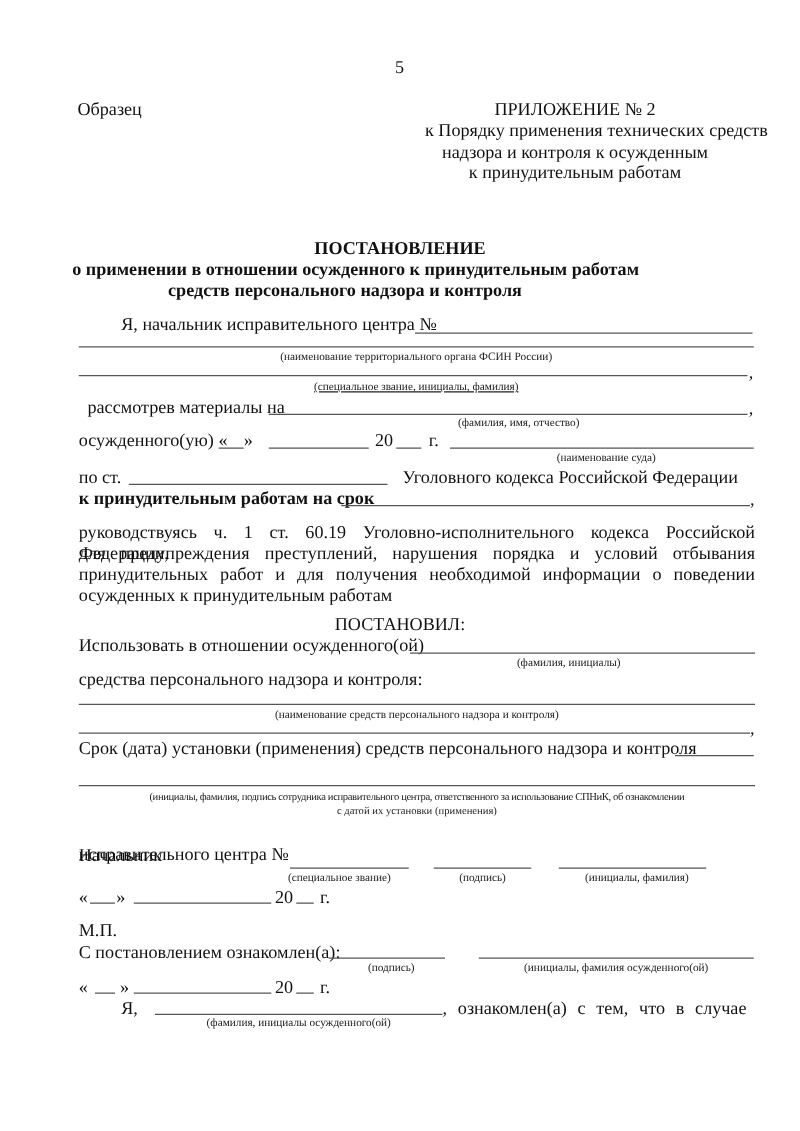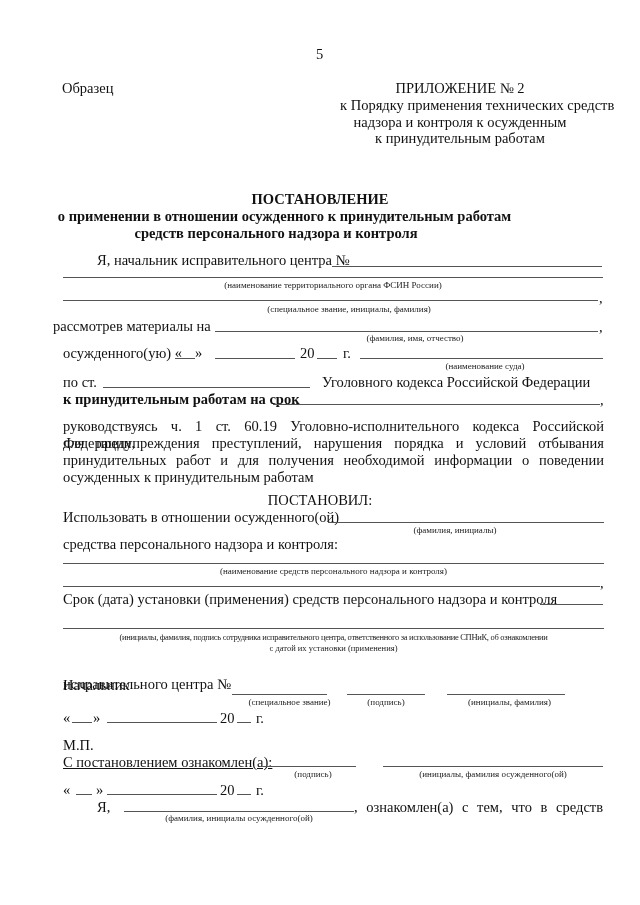--- a/index.html
+++ b/index.html
@@ -26,23 +26,23 @@
 <div class="t c b" style="left:0;width:640px;top:191px;">ПОСТАНОВЛЕНИЕ</div>
 <div class="t c b" style="left:0;width:569px;top:208px;">о применении в отношении осужденного к принудительным работам</div>
 <div class="t c b" style="left:0;width:552px;top:225px;">средств персонального надзора и контроля</div>
 
 <div class="t" style="left:97px;top:252px;">Я, начальник исправительного центра №</div>
 <div class="ln" style="left:332px;width:270px;top:266px;"></div>
 <div class="ln" style="left:63px;width:540px;top:277px;"></div>
 <div class="s c" style="left:63px;width:540px;top:280px;">(наименование территориального органа ФСИН России)</div>
 <div class="ln" style="left:63px;width:535px;top:300px;"></div>
 <div class="t" style="left:599px;top:290px;">,</div>
-<div class="s c" style="left:79px;width:540px;top:304px;">(специальное звание, инициалы, фамилия)</div>
+<div class="s c" style="left:63px;width:540px;top:304px;text-decoration:underline;">(специальное звание, инициалы, фамилия)</div>
 
-<div class="t" style="left:53px;top:318px;">рассмотрев материалы на</div>
+<div class="t" style="left:70px;top:318px;">рассмотрев материалы на</div>
 <div class="ln" style="left:215px;width:383px;top:331px;"></div>
 <div class="t" style="left:599px;top:319px;">,</div>
 <div class="s c" style="left:330px;width:170px;top:333px;">(фамилия, имя, отчество)</div>
 
 <div class="t" style="left:63px;top:345px;">осужденного(ую) «</div>
 <div class="ln" style="left:175px;width:20px;top:358px;"></div>
 <div class="t" style="left:195px;top:345px;">»</div>
 <div class="ln" style="left:215px;width:80px;top:358px;"></div>
 <div class="t" style="left:300px;top:345px;">20</div>
 <div class="ln" style="left:317px;width:20px;top:358px;"></div>
@@ -76,43 +76,43 @@
 <div class="ln" style="left:540px;width:63px;top:604px;"></div>
 <div class="ln" style="left:63px;width:541px;top:628px;"></div>
 <div class="s c" style="left:40px;width:587px;top:632px;font-size:8.5px;letter-spacing:-0.3px;">(инициалы, фамилия, подпись сотрудника исправительного центра, ответственного за использование СПНиК, об ознакомлении</div>
 <div class="s c" style="left:40px;width:587px;top:643px;font-size:8.5px;">с датой их установки (применения)</div>
 
 <div class="t" style="left:63px;top:665px;margin-top:12px;">Начальник</div>
 <div class="t" style="left:63px;top:676px;">исправительного центра №</div>
 <div class="ln" style="left:232px;width:95px;top:694px;"></div>
 <div class="ln" style="left:347px;width:78px;top:694px;"></div>
 <div class="ln" style="left:447px;width:118px;top:694px;"></div>
-<div class="s c" style="left:232px;width:115px;top:697px;text-align:center;">(специальное звание)</div>
+<div class="s c" style="left:214px;width:115px;top:697px;text-align:center;">(специальное звание)</div>
 <div class="s c" style="left:347px;width:78px;top:697px;">(подпись)</div>
 <div class="s c" style="left:447px;width:125px;top:697px;">(инициалы, фамилия)</div>
 
 <div class="t" style="left:63px;top:710px;">«</div>
 <div class="ln" style="left:72px;width:20px;top:722px;"></div>
 <div class="t" style="left:93px;top:710px;">»</div>
 <div class="ln" style="left:107px;width:110px;top:722px;"></div>
 <div class="t" style="left:220px;top:710px;">20</div>
 <div class="ln" style="left:237px;width:14px;top:722px;"></div>
 <div class="t" style="left:256px;top:710px;">г.</div>
 
 <div class="t" style="left:63px;top:737px;text-align:center;">М.П.</div>
-<div class="t" style="left:63px;top:754px;text-decoration:underline;">С постановлением ознакомлен(а):</div>
+<div class="t" style="left:63px;top:754px;">С постановлением ознакомлен(а):</div>
 <div class="ln" style="left:263px;width:93px;top:766px;"></div>
 <div class="ln" style="left:383px;width:220px;top:766px;"></div>
 <div class="s c" style="left:263px;width:100px;top:769px;">(подпись)</div>
 <div class="s c" style="left:383px;width:220px;top:769px;">(инициалы, фамилия осужденного(ой)</div>
 
 <div class="t" style="left:63px;top:782px;">«</div>
 <div class="ln" style="left:76px;width:16px;top:794px;"></div>
 <div class="t" style="left:96px;top:782px;">»</div>
 <div class="ln" style="left:107px;width:110px;top:794px;"></div>
 <div class="t" style="left:220px;top:782px;">20</div>
 <div class="ln" style="left:237px;width:14px;top:794px;"></div>
 <div class="t" style="left:256px;top:782px;">г.</div>
 
 <div class="t" style="left:97px;top:799px;">Я,</div>
 <div class="ln" style="left:124px;width:230px;top:811px;"></div>
-<div class="t" style="left:354px;top:799px;word-spacing:5px;">, ознакомлен(а) с тем, что в средств</div>
+<div class="t" style="left:354px;top:799px;word-spacing:5px;">, ознакомлен(а) с тем, что в случае</div>
 <div class="s c" style="left:124px;width:230px;top:813px;">(фамилия, инициалы осужденного(ой)</div>
 
 </body></html>

